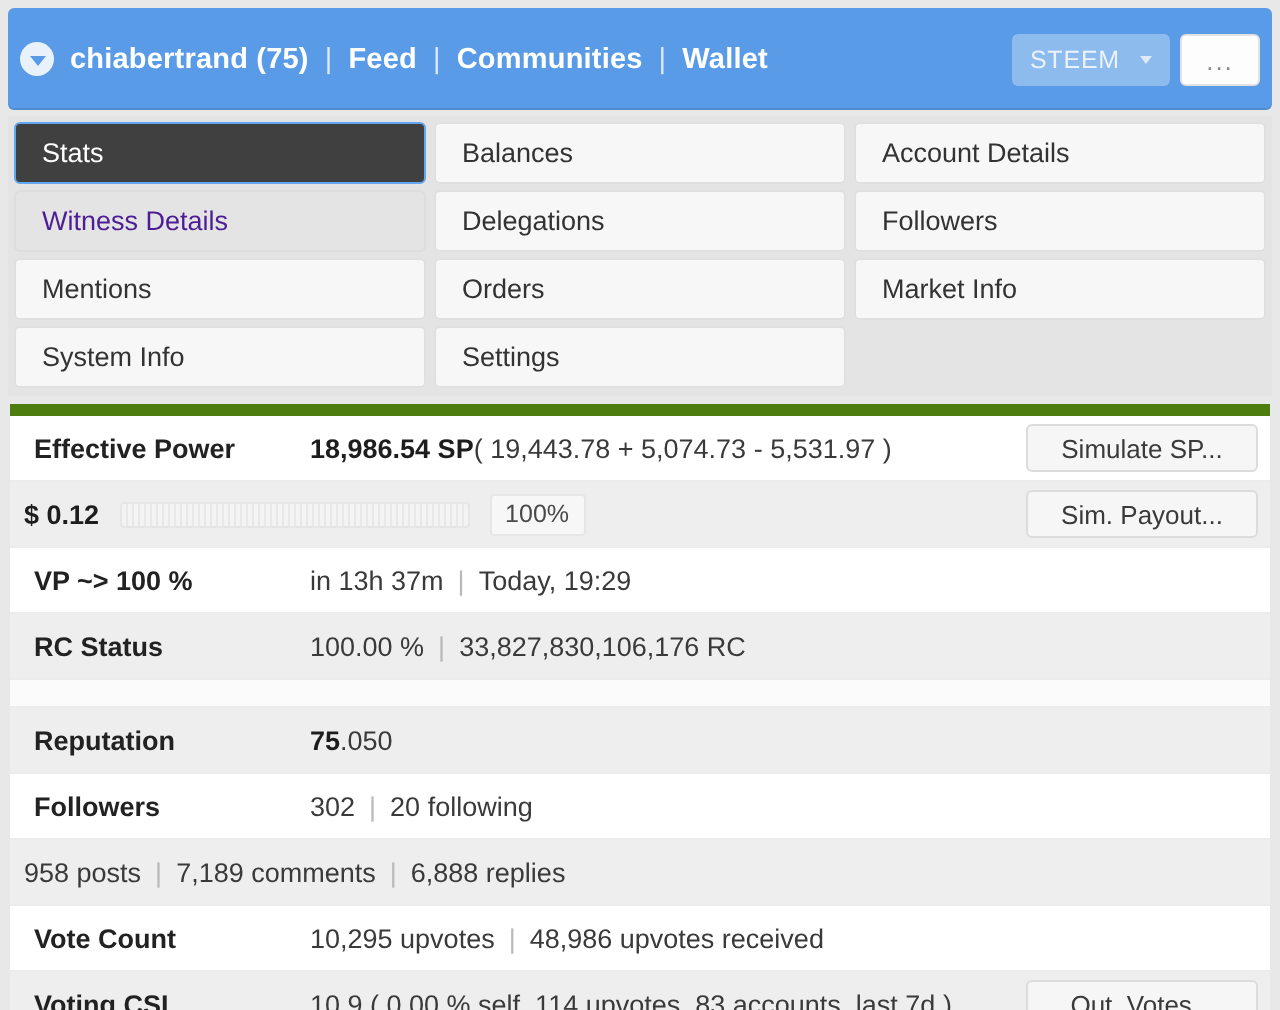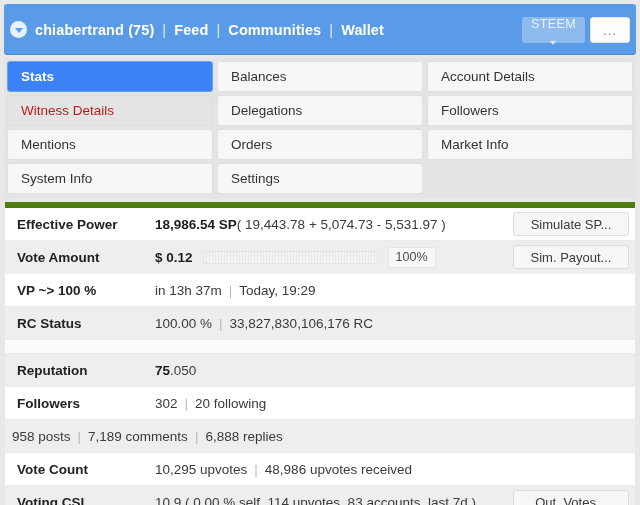--- a/index.html
+++ b/index.html
@@ -78,21 +78,20 @@
     border: none;
     border-radius: 3px;
     height: 26px;
     padding: 0 9px;
     display: flex;
     align-items: center;
     gap: 10px;
     font-family: inherit;
     font-size: 12.5px;
     letter-spacing: .4px;
-    flex-direction: column;
   }
   .chain-btn .dn {
     width: 0; height: 0;
     border-left: 3.5px solid transparent;
     border-right: 3.5px solid transparent;
     border-top: 4.5px solid #dfeaf8;
   }
   .dots-btn {
     background: #fdfdfd;
     border: 1px solid #e2e2e2;
@@ -130,29 +129,29 @@
     box-sizing: border-box;
     background: #f7f7f7;
     border: 1px solid #e0e0e0;
     border-radius: 3px;
     font-size: 13.5px;
     color: #333333;
     overflow: hidden;
     white-space: nowrap;
   }
   .tab.active {
-    background: #3b82f6;
+    background: #404040;
     border-color: #62a6ef;
     color: #ffffff;
-    font-weight: 700;
+    font-weight: 400;
   }
   .tab.disabled {
     background: #e4e4e4;
     border-color: #dddddd;
-    color: #b91c1c;
+    color: #4c1d95;
   }
   .tab.empty {
     background: #e4e4e4;
     border-color: #e4e4e4;
   }
 
   
   .tablewrap {
     margin: 4px 5px 0 5px;
     background: #ec4899;
@@ -332,21 +331,20 @@
     <div class="val">
       <span class="strong">18,986.54 SP</span>
       <span> ( 19,443.78 + 5,074.73 - 5,531.97 )</span>
     </div>
     <div class="btnslot">
       <div class="rowbtn">Simulate SP...</div>
     </div>
   </div>
 
   <div class="row alt">
-    <div class="lbl">Vote Amount</div>
     <div class="val">
       <span class="strong">$ 0.12</span>
       <span class="progwrap">
         <span class="progbar"></span>
         <span class="progpct">100%</span>
       </span>
     </div>
     <div class="btnslot">
       <div class="rowbtn">Sim. Payout...</div>
     </div>

